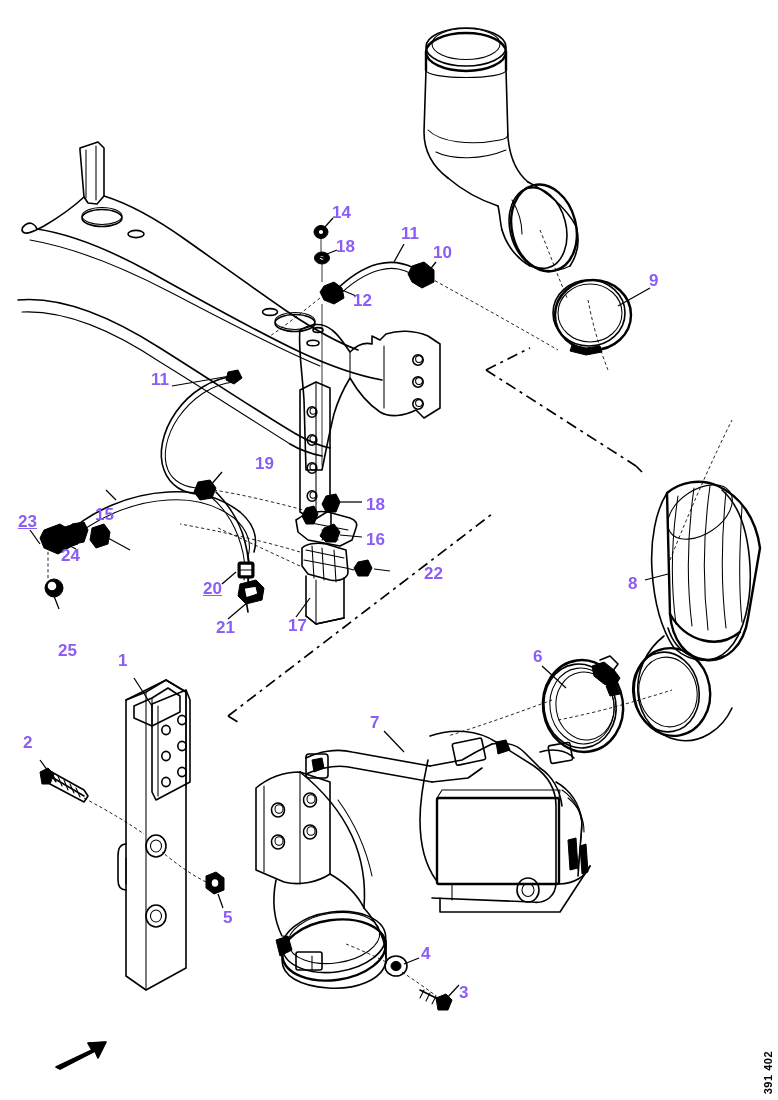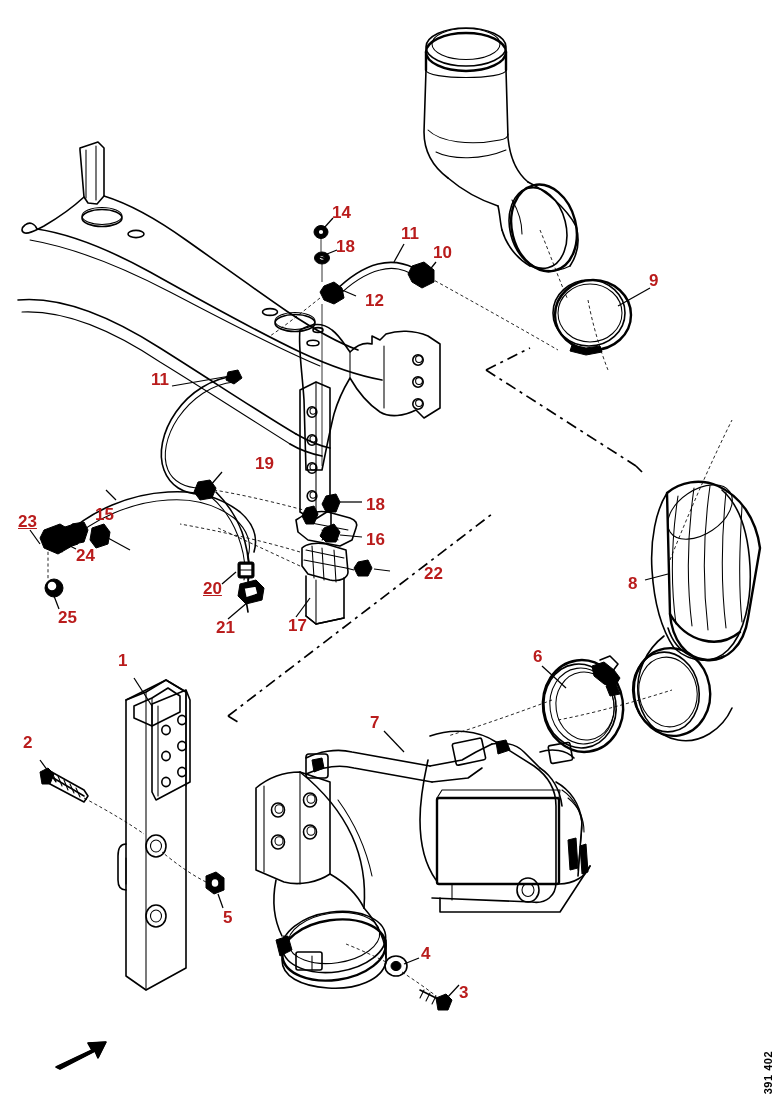--- a/index.html
+++ b/index.html
@@ -1,21 +1,21 @@
 <!DOCTYPE html>
 <html><head>
 <meta charset="utf-8">
 <style>
   html,body{margin:0;padding:0;background:#ffffff;}
   body{width:778px;height:1100px;position:relative;overflow:hidden;
        font-family:"Liberation Sans",sans-serif;}
   #stage{position:absolute;left:0;top:0;width:778px;height:1100px;background:#fff;}
   #art{position:absolute;left:0;top:0;width:778px;height:1100px;}
   .cal{position:absolute;font-family:"Liberation Sans",sans-serif;
-       font-weight:700;font-size:17px;color:#b91c1c;line-height:1;
+       font-weight:700;font-size:17px;color:#8b5cf6;line-height:1;
        white-space:nowrap;user-select:none;}
   #drawno{position:absolute;right:4px;bottom:6px;
           font-family:"Liberation Sans",sans-serif;font-size:11px;
           font-weight:700;color:#000;letter-spacing:.5px;
           writing-mode:vertical-rl;transform:rotate(180deg);}
 </style>
 </head>
 <body>
 
 <div id="stage">
@@ -399,30 +399,30 @@
 <span class="cal" style="left:459px;top:984px;">3</span>
 <span class="cal" style="left:421px;top:945px;">4</span>
 <span class="cal" style="left:223px;top:909px;">5</span>
 <span class="cal" style="left:533px;top:648px;">6</span>
 <span class="cal" style="left:370px;top:714px;">7</span>
 <span class="cal" style="left:628px;top:575px;">8</span>
 <span class="cal" style="left:649px;top:272px;">9</span>
 <span class="cal" style="left:433px;top:244px;">10</span>
 <span class="cal" style="left:401px;top:225px;">11</span>
 <span class="cal" style="left:151px;top:371px;">11</span>
-<span class="cal" style="left:365px;top:292px;">12</span>
+<span class="cal" style="left:353px;top:292px;">12</span>
 <span class="cal" style="left:336px;top:238px;">18</span>
 <span class="cal" style="left:332px;top:204px;">14</span>
 <span class="cal" style="left:95px;top:474px;margin-top:32px;">15</span>
 <span class="cal" style="left:366px;top:531px;">16</span>
 <span class="cal" style="left:288px;top:617px;">17</span>
 <span class="cal" style="left:366px;top:496px;">18</span>
 <span class="cal" style="left:219px;top:455px;margin-left:36px;">19</span>
 <span class="cal" style="left:203px;top:580px;text-decoration:underline;">20</span>
 <span class="cal" style="left:216px;top:619px;text-align:right;">21</span>
 <span class="cal" style="left:394px;top:565px;margin-left:30px;">22</span>
 <span class="cal" style="left:18px;top:513px;text-decoration:underline;">23</span>
-<span class="cal" style="left:76px;top:547px;text-align:right;">24</span>
-<span class="cal" style="left:58px;top:609px;">25</span>
+<span class="cal" style="left:61px;top:547px;text-align:right;">24</span>
+<span class="cal" style="left:58px;top:642px;">25</span>
 
 <div id="drawno">391 402</div>
 
 </div>
 
 </body></html>

